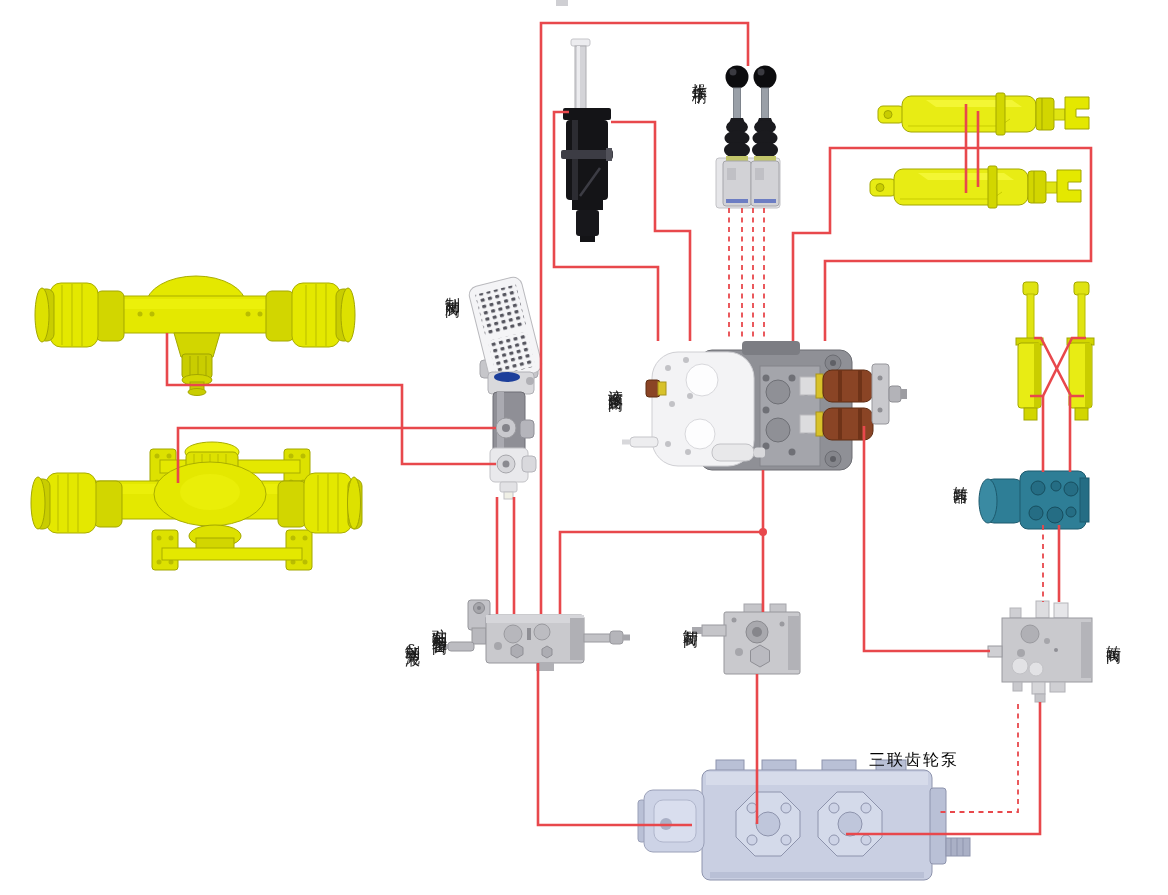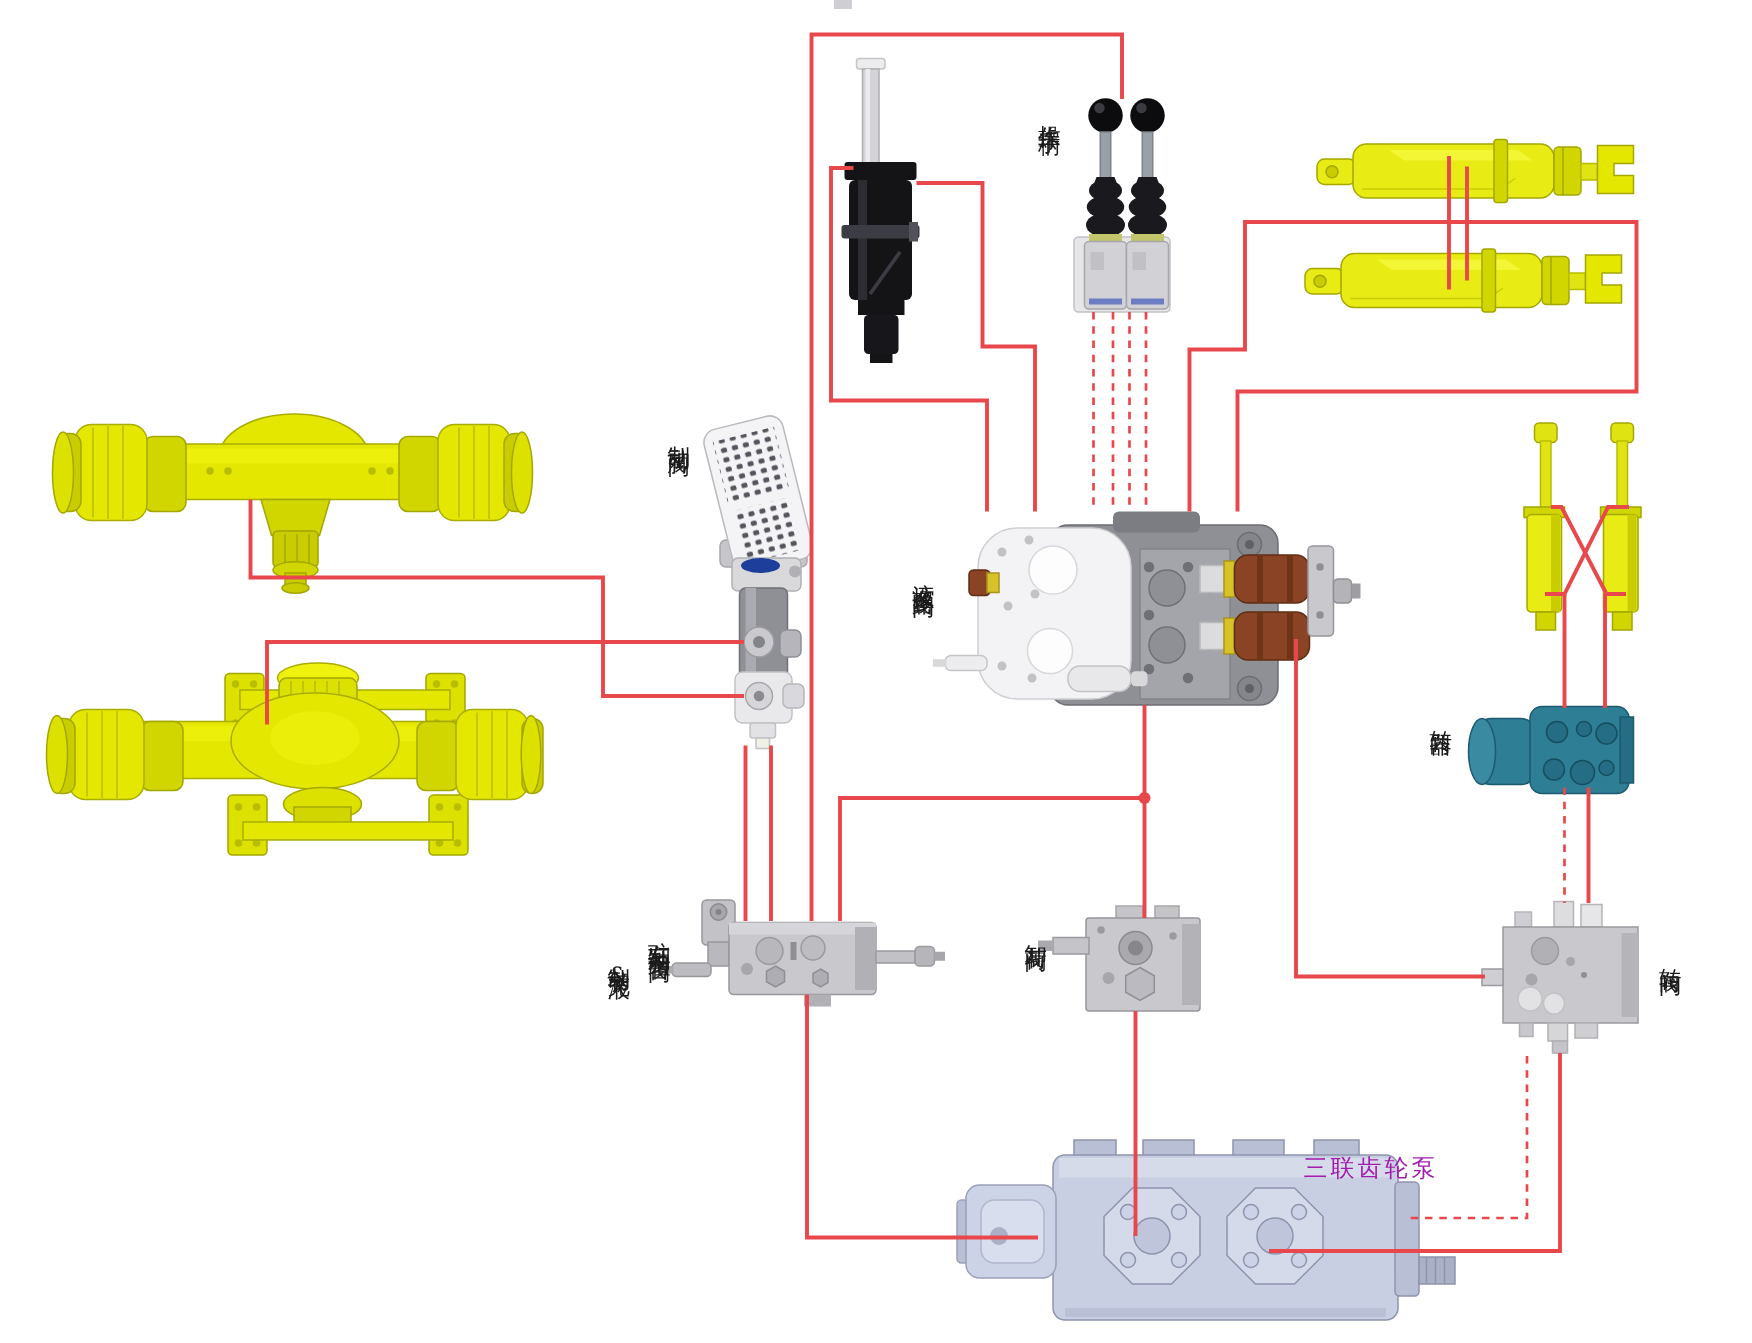--- a/index.html
+++ b/index.html
@@ -6,21 +6,21 @@
     --c-line:#e8484c; --c-axle-yellow:#e4e800; --c-cylinder-yellow:#e8ec14;
     --c-steering-teal:#2e7e96; --c-valve-grey:#c9c9cd; --c-pump-grey:#c9cfe2;
     --c-actuator-brown:#8a4425; --c-joystick-black:#141417; --c-background:#ffffff;
   }
   html,body{margin:0;padding:0;background:var(--c-background);}
   .stage{position:relative;width:1168px;height:895px;background:var(--c-background);
          overflow:hidden;font-family:"DejaVu Serif","Liberation Serif",serif;}
   .stage svg{position:absolute;left:0;top:0;}
   .vlabel{position:absolute;writing-mode:vertical-rl;text-orientation:upright;
           font-size:15px;letter-spacing:2px;line-height:1.1;color:#1b1b1b;white-space:nowrap;}
-  .hlabel{position:absolute;font-size:16px;letter-spacing:2px;color:#a21caf;white-space:nowrap;margin-top:19px;}
+  .hlabel{position:absolute;font-size:16px;letter-spacing:2px;color:#000000;white-space:nowrap;}
   .ln{fill:none;stroke:var(--c-line);stroke-width:2.6;}
   .lnd{fill:none;stroke:var(--c-line);stroke-width:1.8;stroke-dasharray:5 4.5;}
   .f-ax{fill:var(--c-axle-yellow);}
   .f-cy{fill:var(--c-cylinder-yellow);}
   .f-teal{fill:var(--c-steering-teal);}
   .f-valve{fill:var(--c-valve-grey);}
   .f-pump{fill:var(--c-pump-grey);}
   .f-brown{fill:var(--c-actuator-brown);}
   .f-blk{fill:var(--c-joystick-black);}
 </style>

